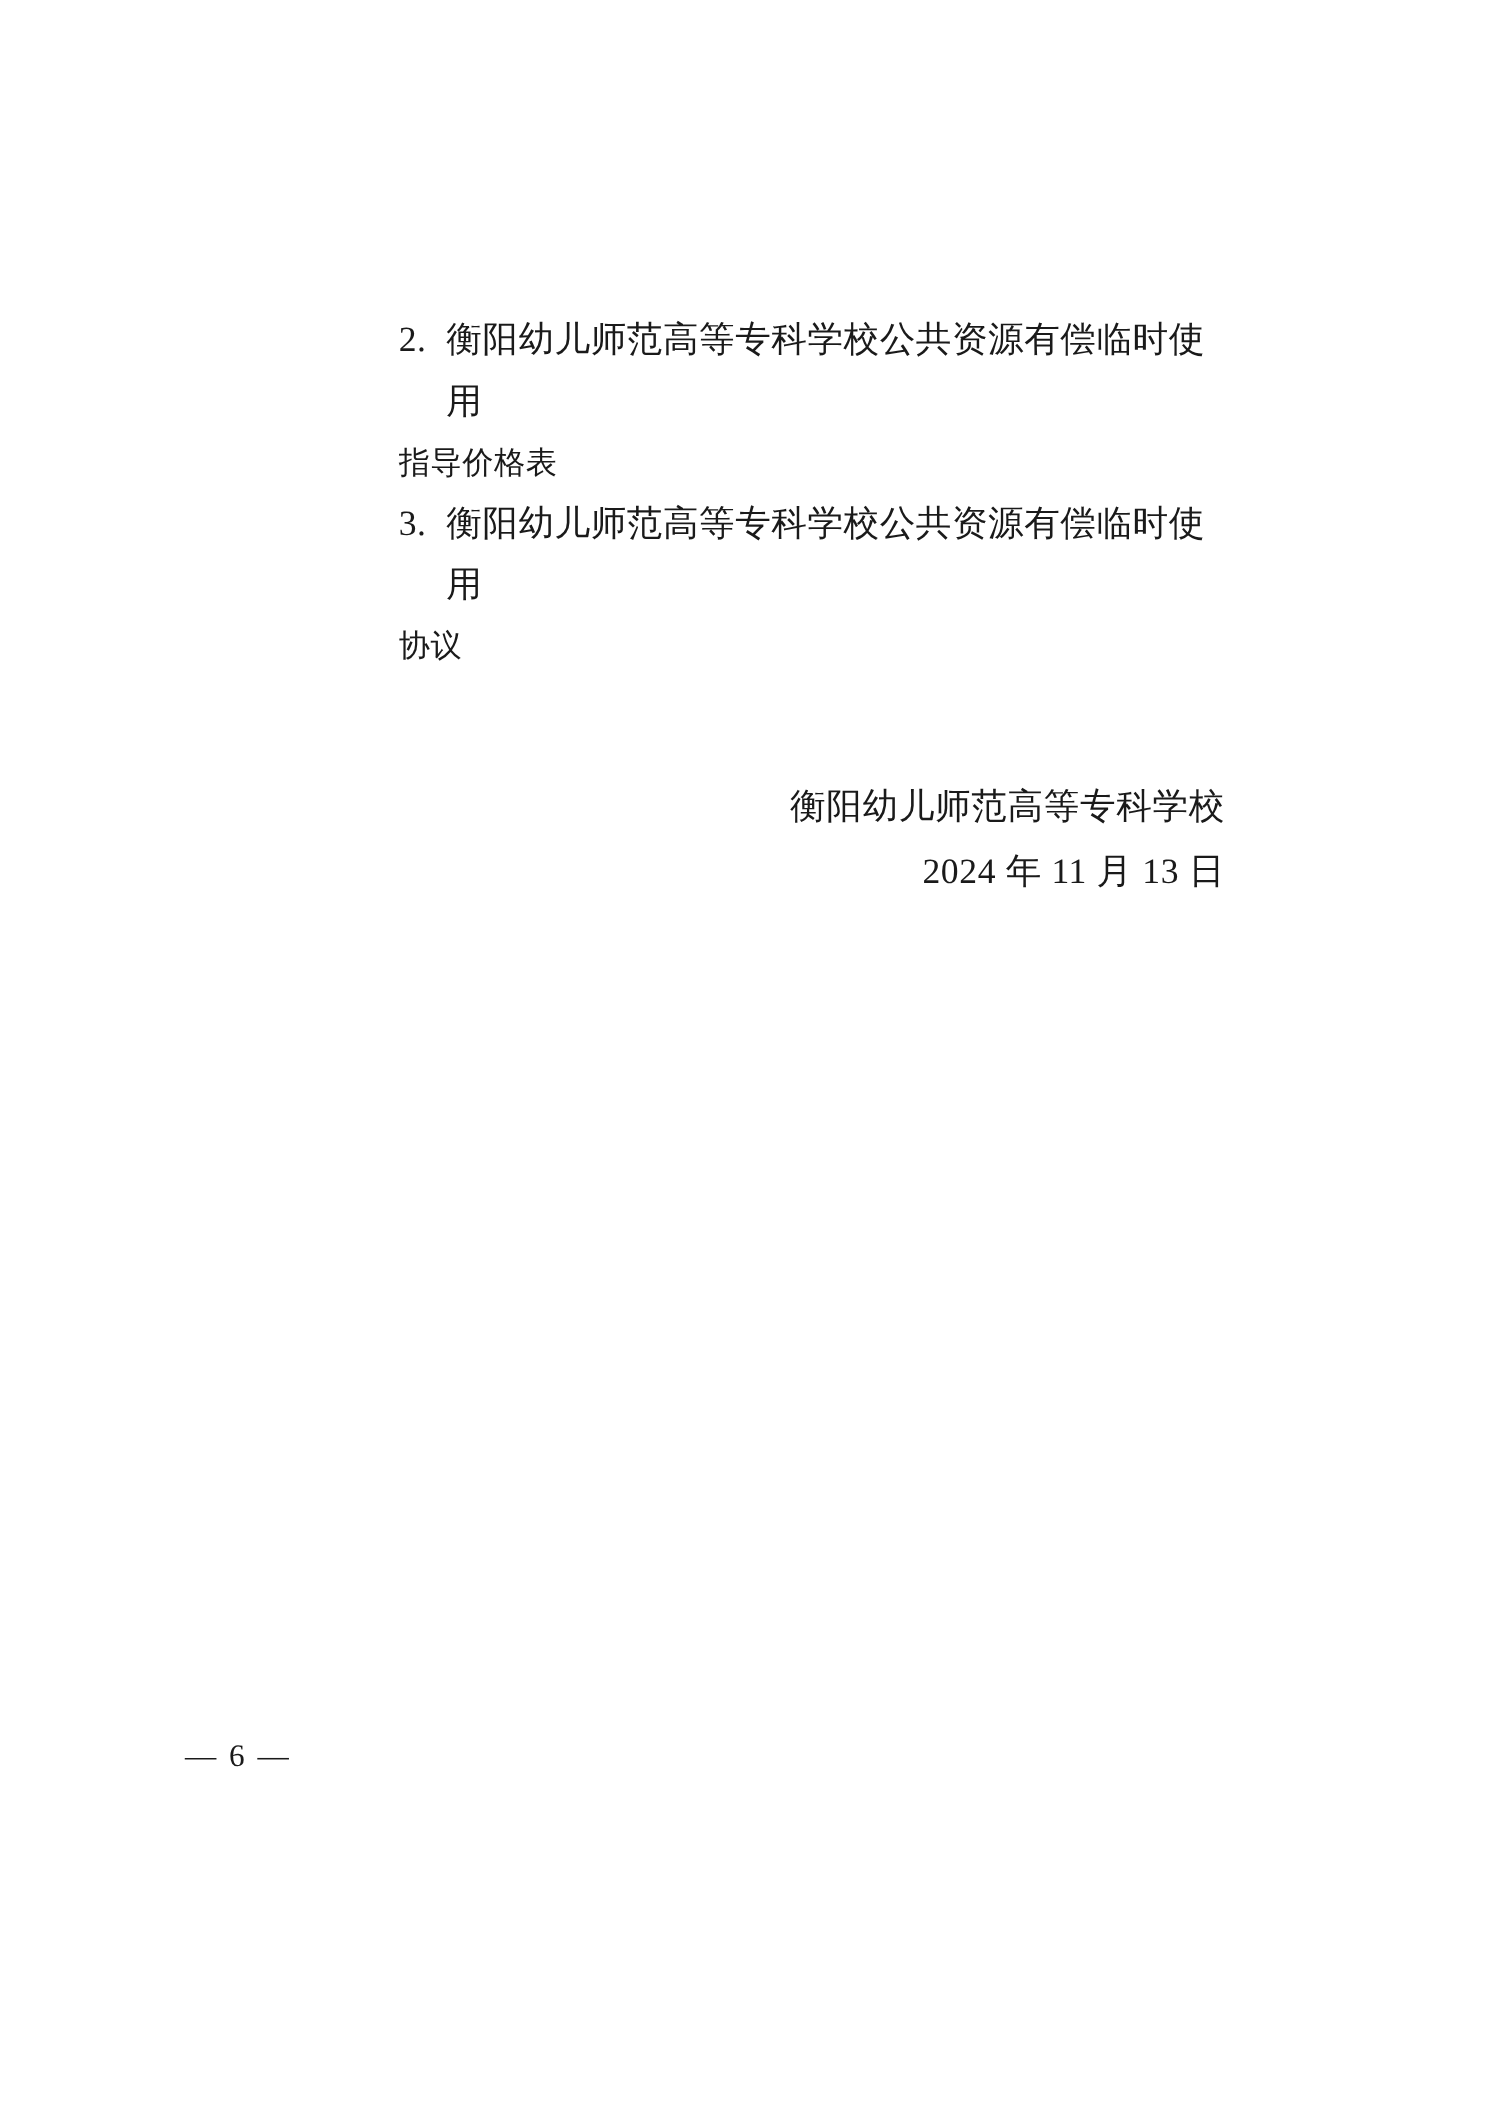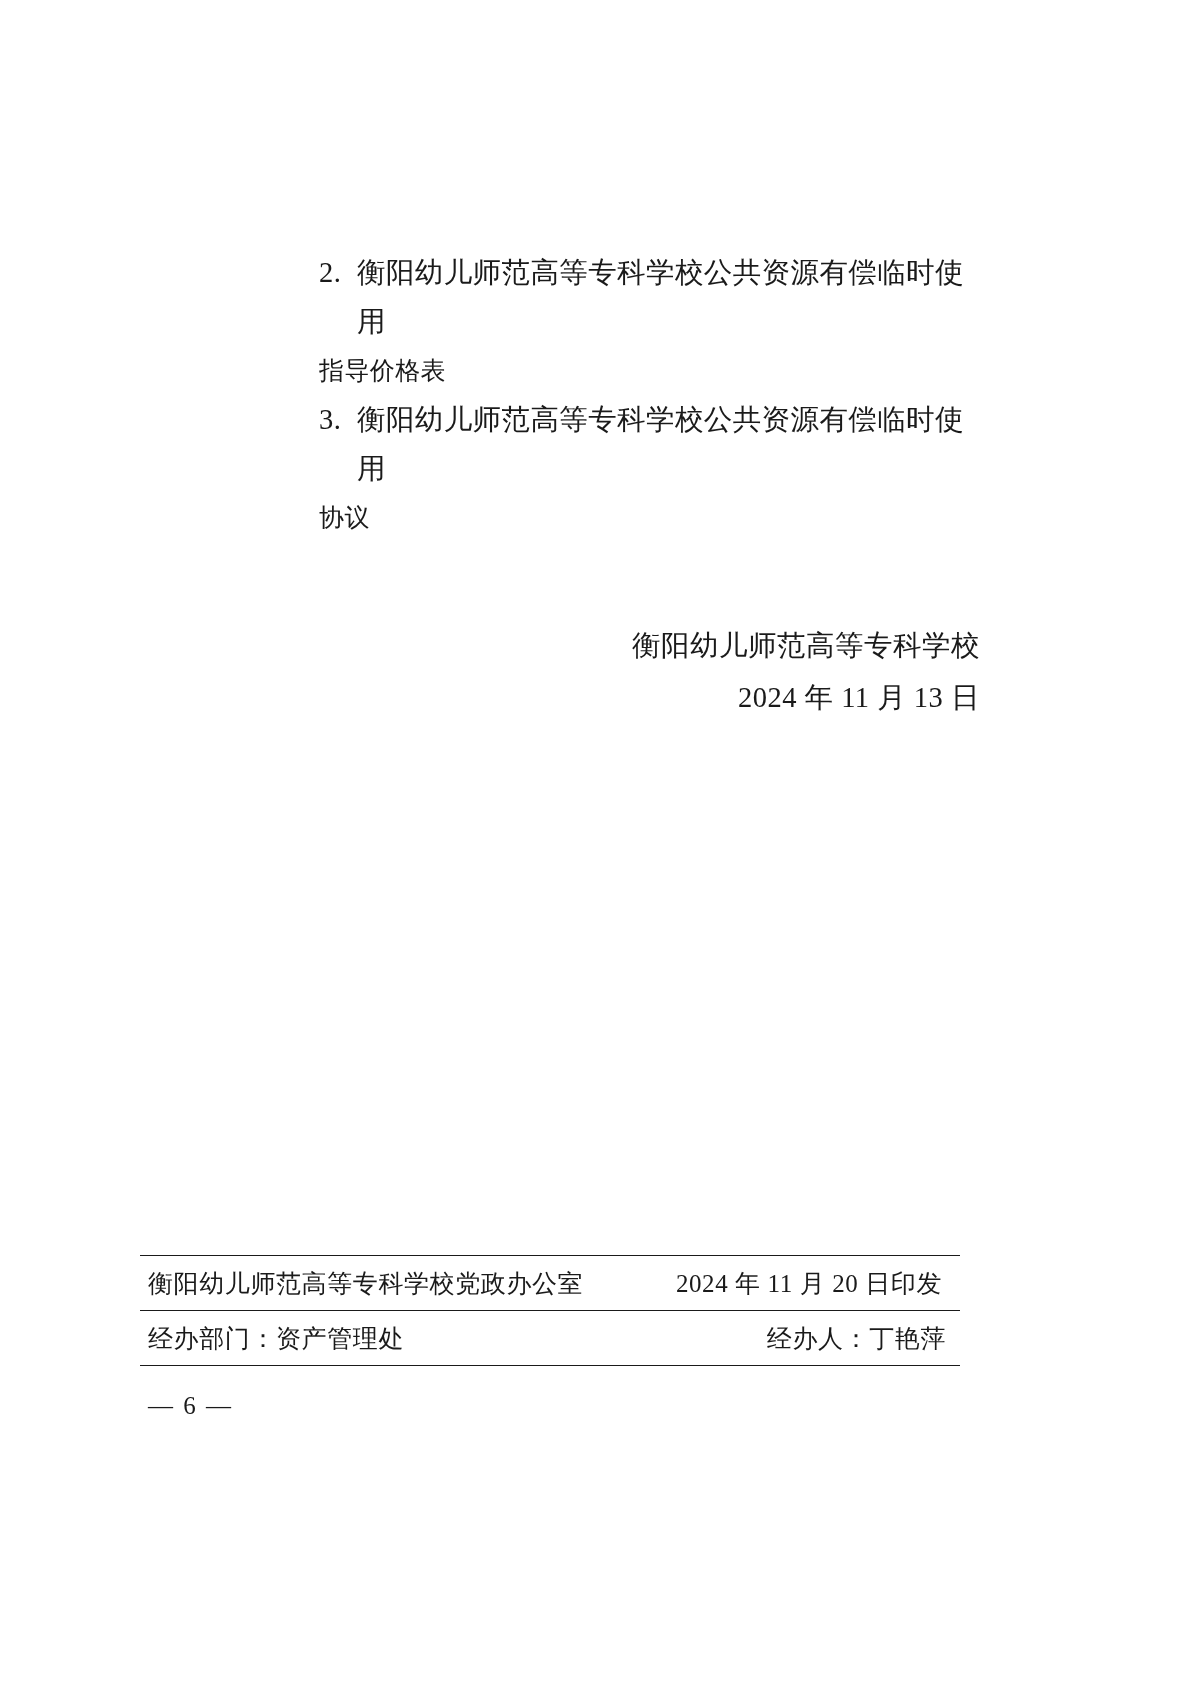--- a/index.html
+++ b/index.html
@@ -134,29 +134,16 @@
     </div>
     <div class="att-cont">协议</div>
 
   </div>
 
   <div class="signature">
     <div>衡阳幼儿师范高等专科学校</div>
     <div class="sig-date">2024 年 11 月 13 日</div>
   </div>
 
-  <div class="footer">
-    <div class="rule"></div>
-    <div class="footer-row row1">
-      <span class="left">衡阳幼儿师范高等专科学校党政办公室</span>
-      <span class="right">2024 年 11 月 20 日印发</span>
-    </div>
-    <div class="rule-thin"></div>
-    <div class="footer-row row2">
-      <span class="left">经办部门：资产管理处</span>
-      <span class="right">经办人：丁艳萍</span>
-    </div>
-    <div class="rule-thin"></div>
-  </div>
 
   <div class="page-number">— 6 —</div>
 
 </div>
 
 </body></html>

